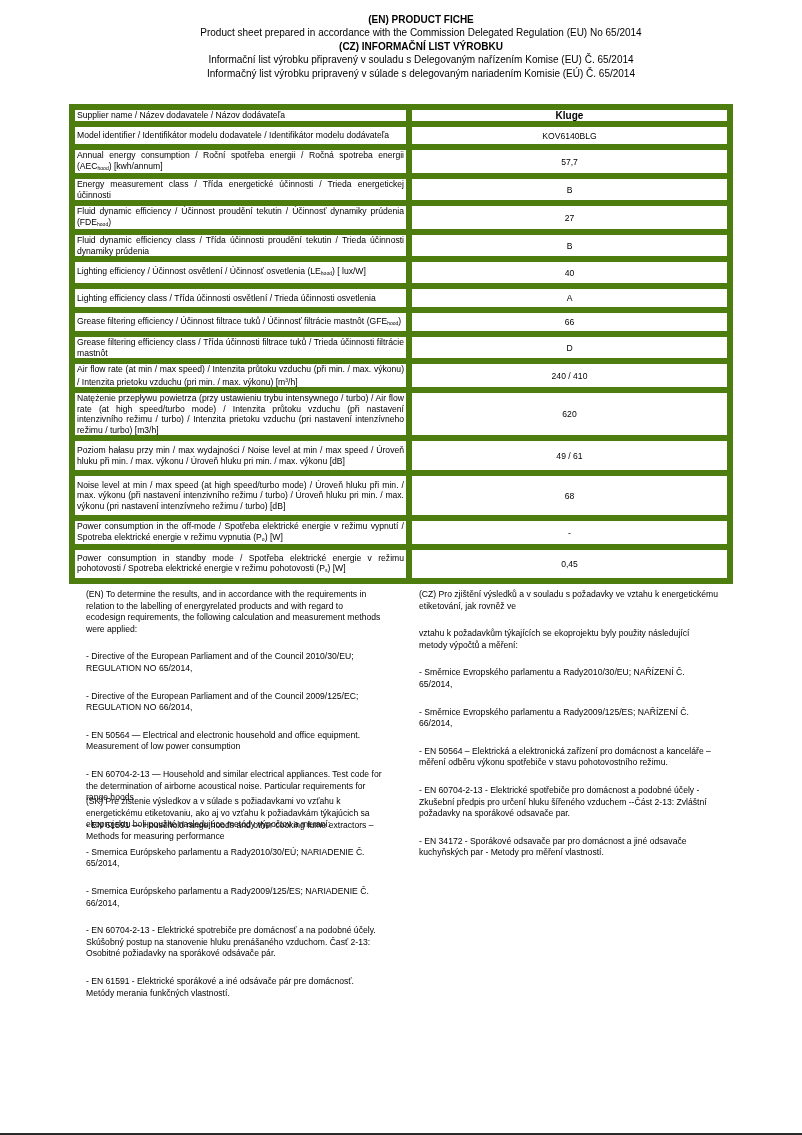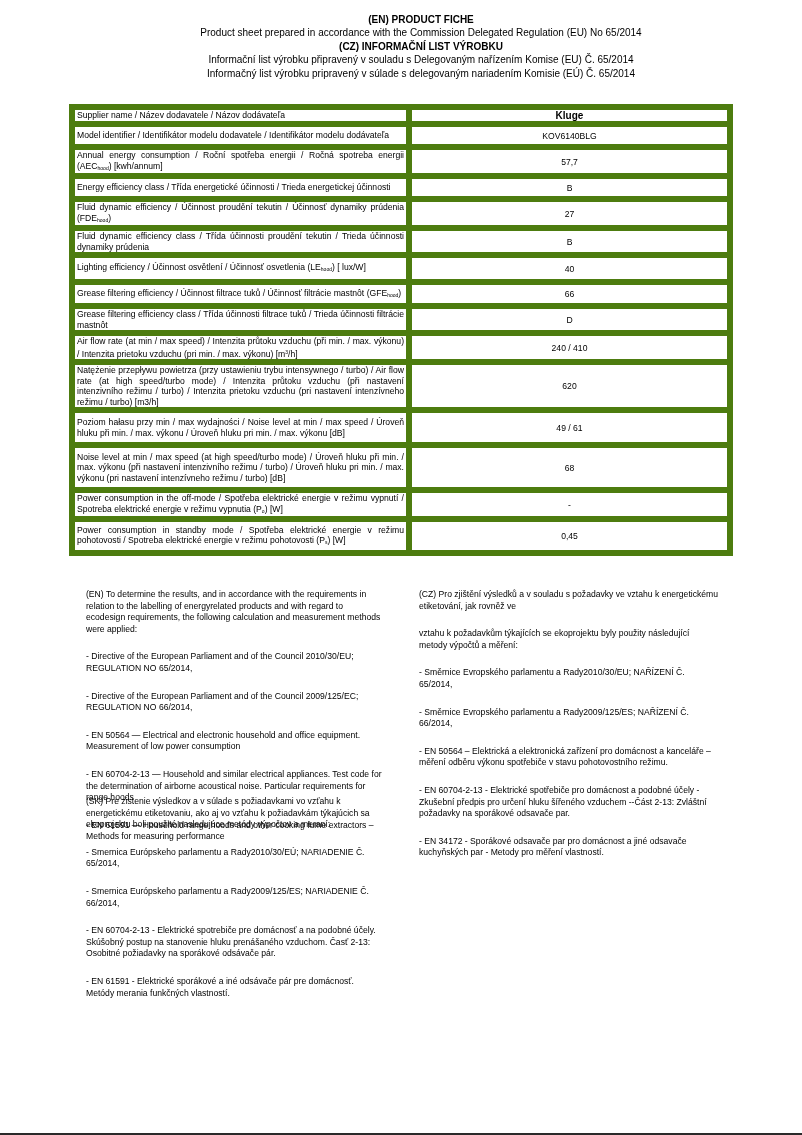--- a/index.html
+++ b/index.html
@@ -39,34 +39,38 @@
       </tr>
       <tr style="height: 23px;">
         <td class="lbl">Model identifier / Identifikátor modelu dodavatele / Identifikátor modelu dodávateľa</td>
         <td class="val">KOV6140BLG</td>
       </tr>
       <tr style="height: 24px;">
         <td class="lbl"><span>Annual energy consumption / Roční spotřeba energii / Ročná spotreba energii (AEC</span><sub>hood</sub><span>) [kwh/annum]</span></td>
         <td class="val">57,7</td>
       </tr>
       <tr style="height: 23px;">
-        <td class="lbl">Energy efficiency class / Třída energetické účinnosti / Trieda energetickej účinnosti</td>
+        <td class="lbl">Energy measurement class / Třída energetické účinnosti / Trieda energetickej účinnosti</td>
         <td class="val">B</td>
       </tr>
       <tr style="height: 24px;">
         <td class="lbl"><span>Fluid dynamic efficiency / Účinnost proudění tekutin / Účinnosť dynamiky prúdenia (FDE</span><sub>hood</sub><span>)</span></td>
         <td class="val">27</td>
       </tr>
       <tr style="height: 24px;">
         <td class="lbl">Fluid dynamic efficiency class / Třída účinnosti proudění tekutin / Trieda účinnosti dynamiky prúdenia</td>
         <td class="val">B</td>
       </tr>
       <tr style="height: 27px;">
         <td class="lbl"><span>Lighting efficiency / Účinnost osvětlení / Účinnosť osvetlenia (LE</span><sub>hood</sub><span>) [ lux/W]</span></td>
         <td class="val">40</td>
+      </tr>
+      <tr style="height: 24px;">
+        <td class="lbl">Lighting efficiency class / Třída účinnosti osvětlení / Trieda účinnosti osvetlenia</td>
+        <td class="val">A</td>
       </tr>
       <tr style="height: 24px;">
         <td class="lbl"><span>Grease filtering efficiency / Účinnost filtrace tuků / Účinnosť filtrácie mastnôt (GFE</span><sub>hood</sub><span>)</span></td>
         <td class="val">66</td>
       </tr>
       <tr style="height: 23px;">
         <td class="lbl">Grease filtering efficiency class / Třída účinnosti filtrace tuků / Trieda účinnosti filtrácie mastnôt</td>
         <td class="val">D</td>
       </tr>
       <tr style="height: 24px;">

